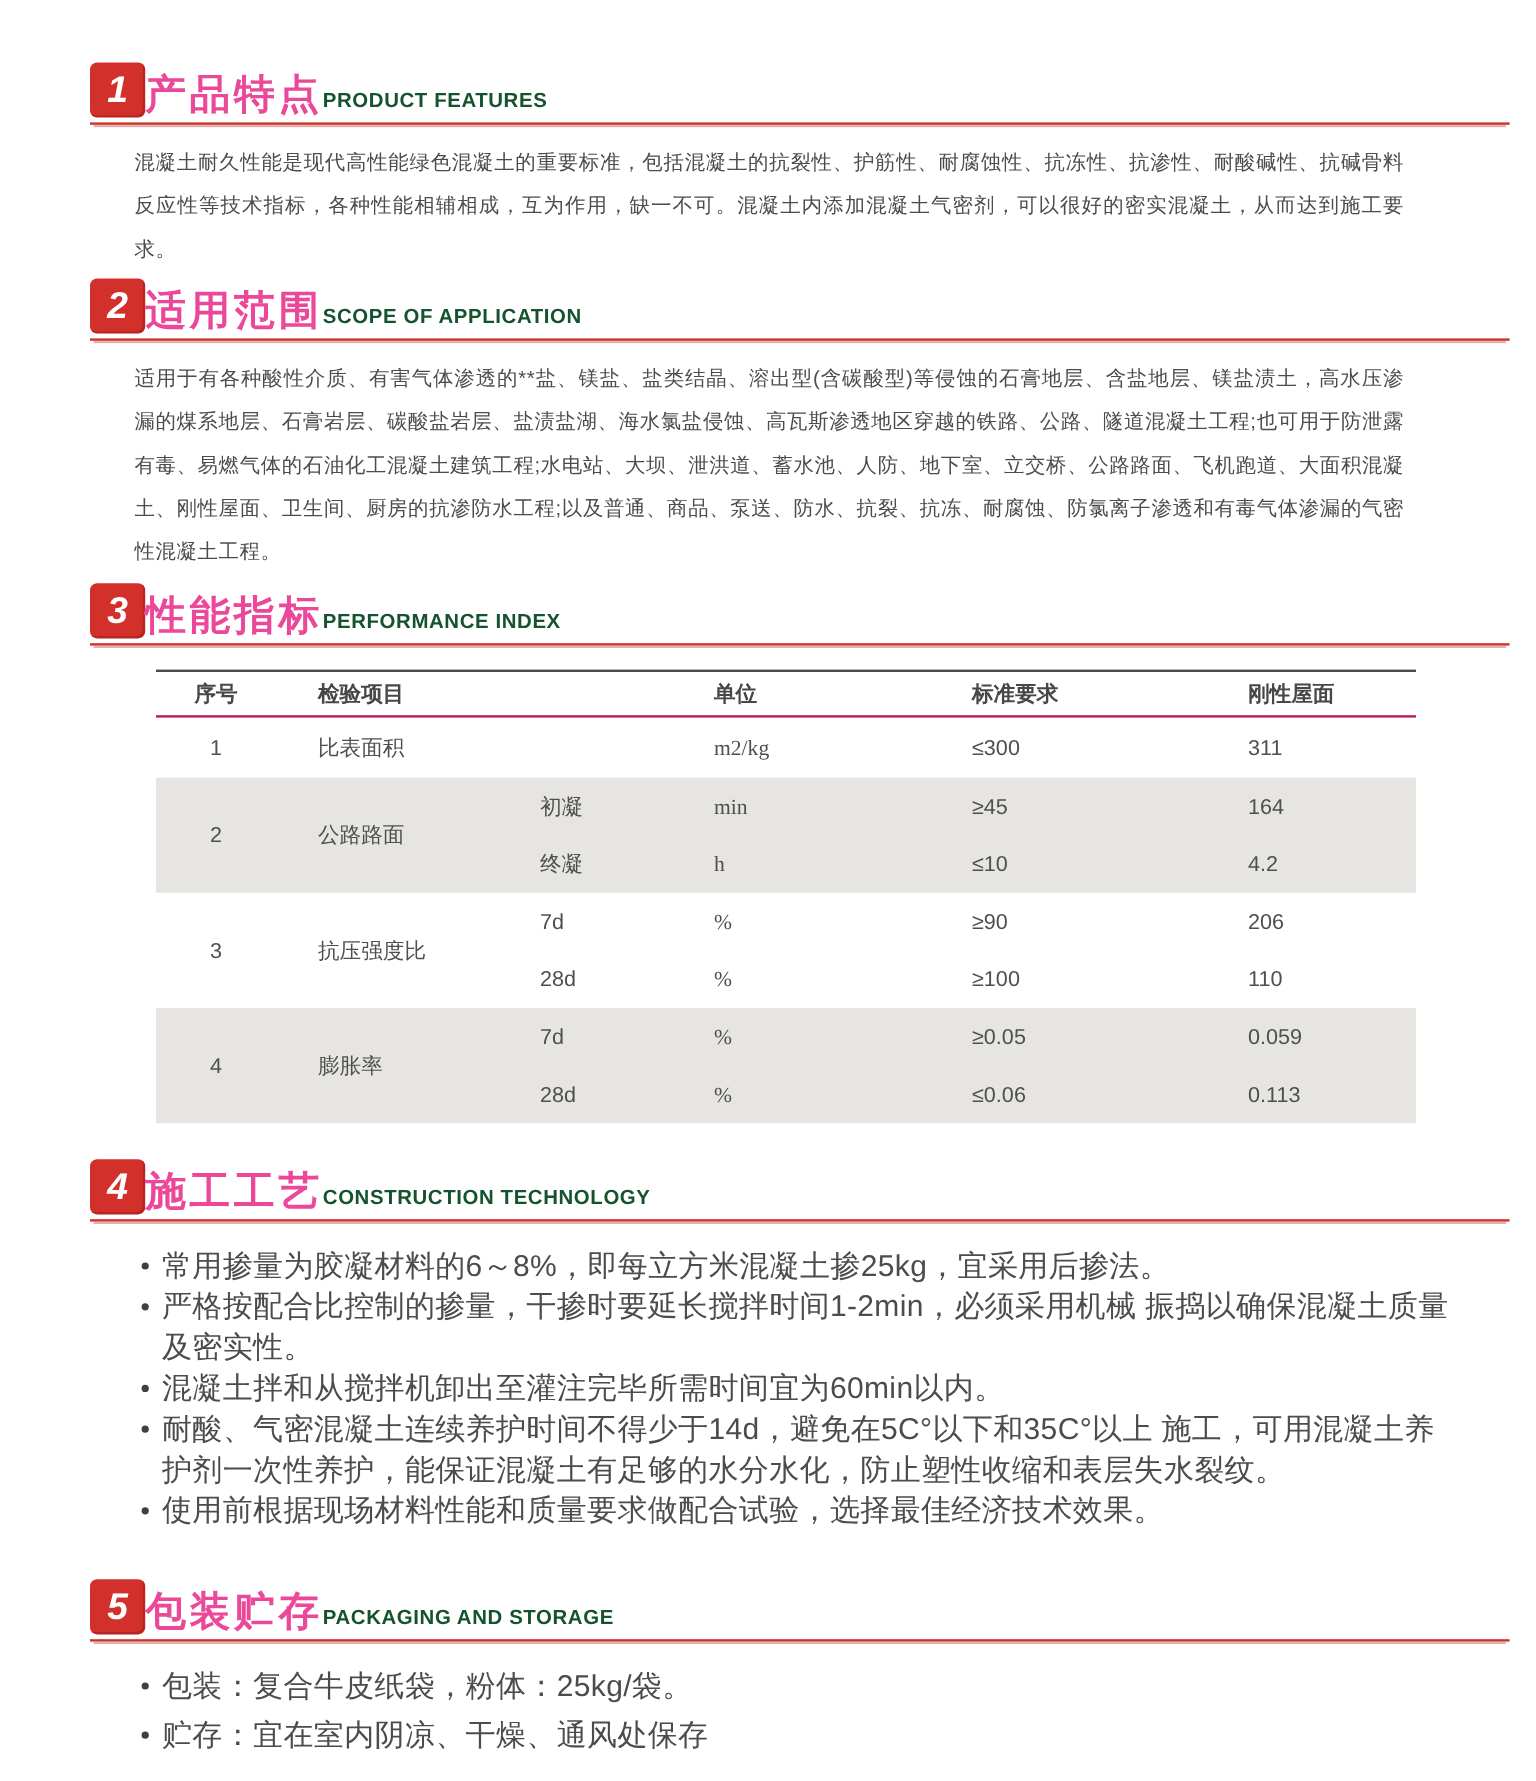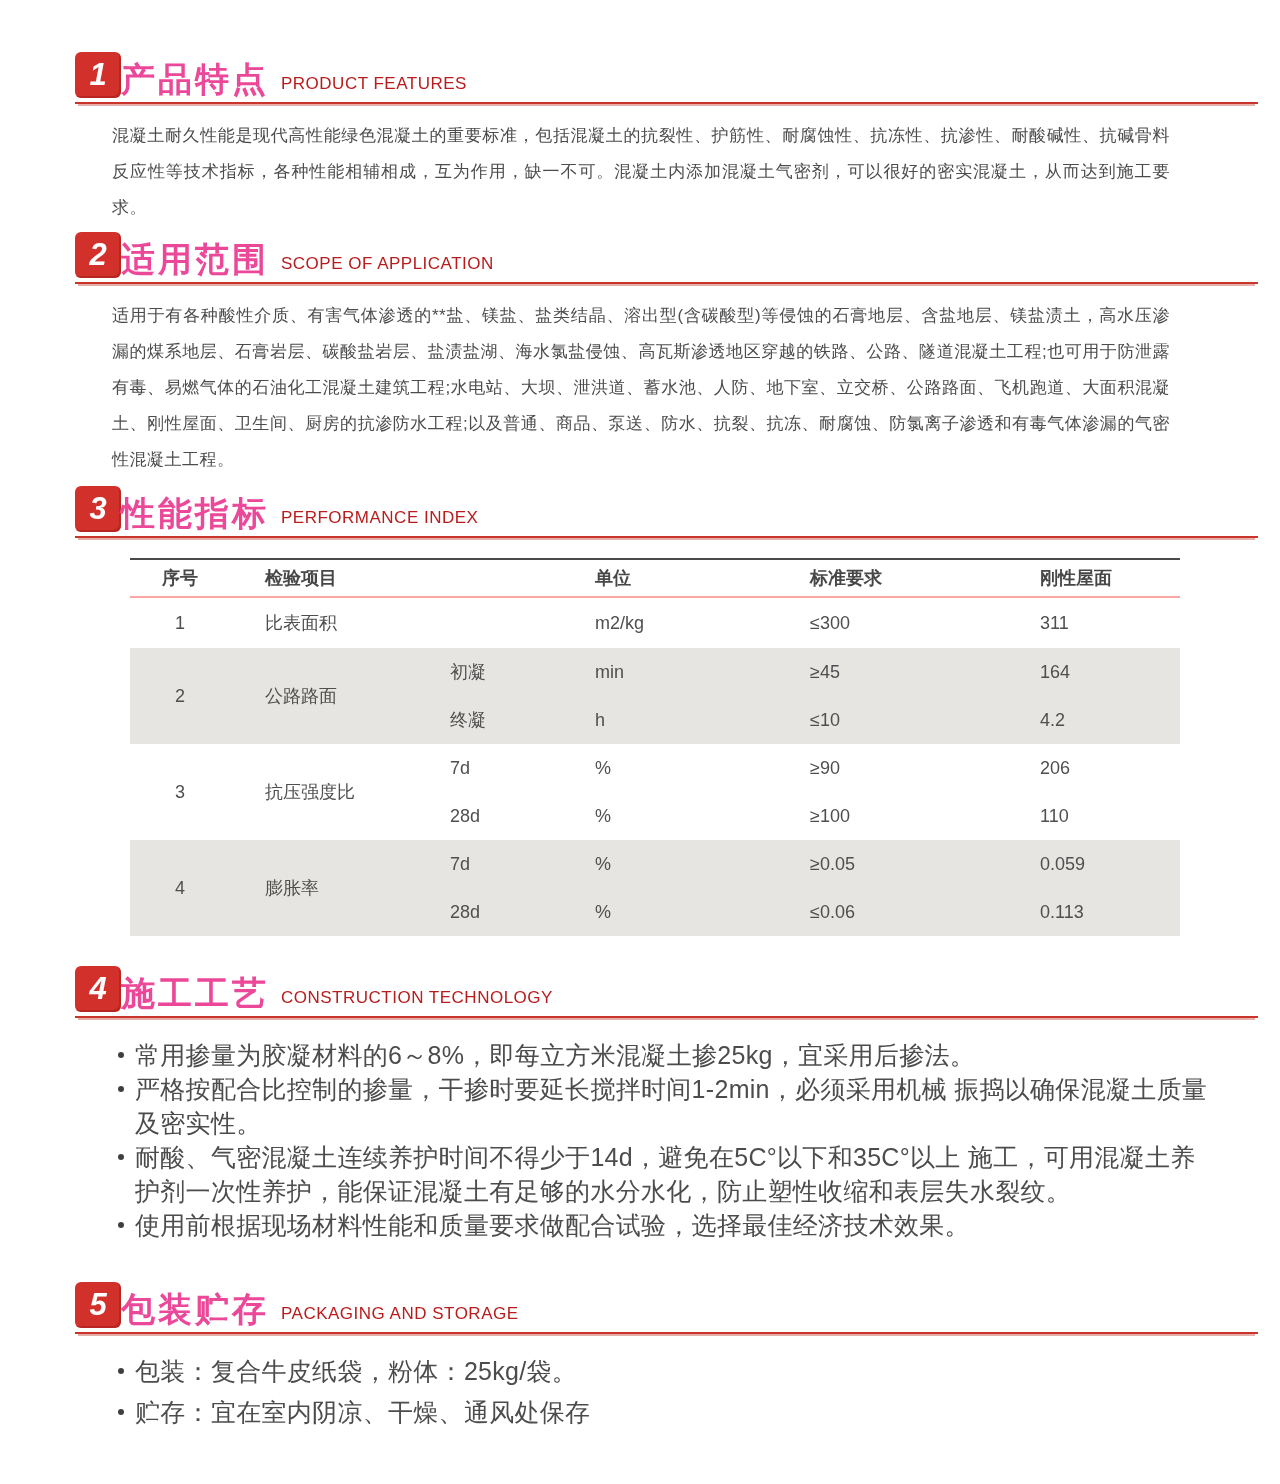--- a/index.html
+++ b/index.html
@@ -39,25 +39,24 @@
   }
   .sec-title {
     color: #ec4899;
     font-size: 34px;
     font-weight: 800;
     letter-spacing: 3px;
     line-height: 1;
     padding-bottom: 2px;
   }
   .sec-sub {
-    color: #b91c1c;
+    color: #14532d;
     font-size: 17px;
-    font-weight: 400;
+    font-weight: 700;
     letter-spacing: .5px;
-    margin-left: 12px;
     padding-bottom: 4px;
   }
 
   
   .body-text {
     margin: 14px 0 0 112px;
     width: 1058px;
     font-size: 17px;
     line-height: 36px;
     text-align: justify;
@@ -73,38 +72,38 @@
     color: #4f4f4f;
   }
   .t-head, .t-single {
     display: grid;
     grid-template-columns: 100px 190px 150px 215px 240px 1fr;
     align-items: center;
   }
   .t-head {
     height: 40px;
     border-top: 2px solid #4a4a4a;
-    border-bottom: 2px solid #fca5a5;
+    border-bottom: 2px solid #be185d;
     font-weight: 600;
     color: #474747;
   }
   .t-single { height: 50px; }
   .t-group {
     display: grid;
     grid-template-columns: 100px 190px 150px 215px 240px 1fr;
     grid-auto-rows: 48px;
     align-items: center;
   }
   .t-group.gray { background: #e6e5e2; }
   .g-no   { grid-column: 1; grid-row: 1 / 3; }
   .g-item { grid-column: 2; grid-row: 1 / 3; }
   .c1 { text-align: center; }
   .c2 { padding-left: 35px; }
   .c3 { padding-left: 30px; }
-  .c4 { padding-left: 25px; }
+  .c4 { padding-left: 25px; font-family: Liberation Serif, serif; }
   .c5 { padding-left: 25px; }
   .c6 { padding-left: 15px; }
 
   
   .bullets { margin: 20px 0 0 118px; width: 1100px; list-style: none; }
   .bullets li {
     display: flex;
     gap: 11px;
     font-size: 25px;
     line-height: 34px;
@@ -233,20 +232,24 @@
       <li>
         <span class="dot"></span>
         <span>常用掺量为胶凝材料的6～8%，即每立方米混凝土掺25kg，宜采用后掺法。</span>
       </li>
       <li>
         <span class="dot"></span>
         <span>严格按配合比控制的掺量，干掺时要延长搅拌时间1-2min，必须采用机械 振捣以确保混凝土质量及密实性。</span>
       </li>
       <li>
         <span class="dot"></span>
+        <span>混凝土拌和从搅拌机卸出至灌注完毕所需时间宜为60min以内。</span>
+      </li>
+      <li>
+        <span class="dot"></span>
         <span>耐酸、气密混凝土连续养护时间不得少于14d，避免在5C°以下和35C°以上 施工，可用混凝土养护剂一次性养护，能保证混凝土有足够的水分水化，防止塑性收缩和表层失水裂纹。</span>
       </li>
       <li>
         <span class="dot"></span>
         <span>使用前根据现场材料性能和质量要求做配合试验，选择最佳经济技术效果。</span>
       </li>
     </ul>
   </section>
 
   <div class="gap-s5"></div>

